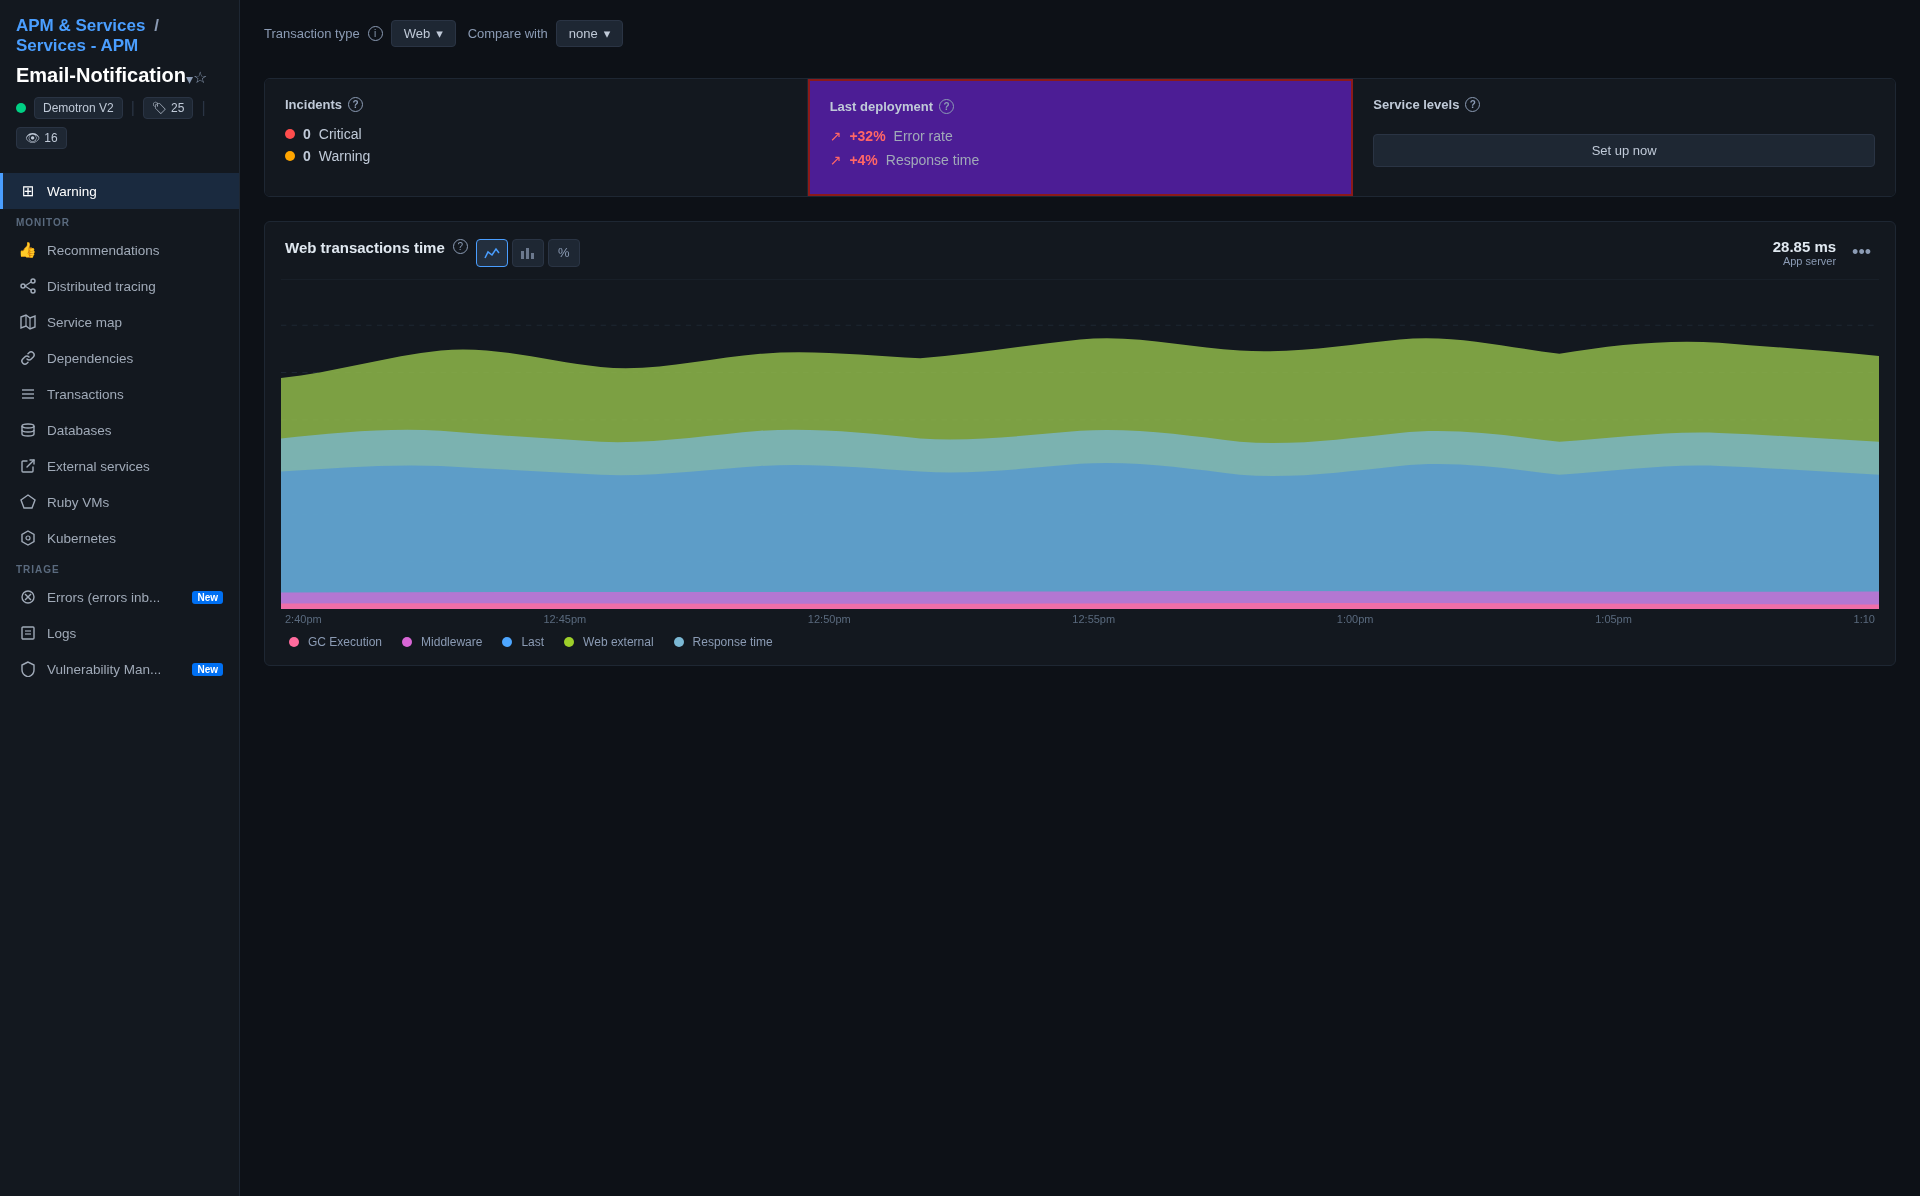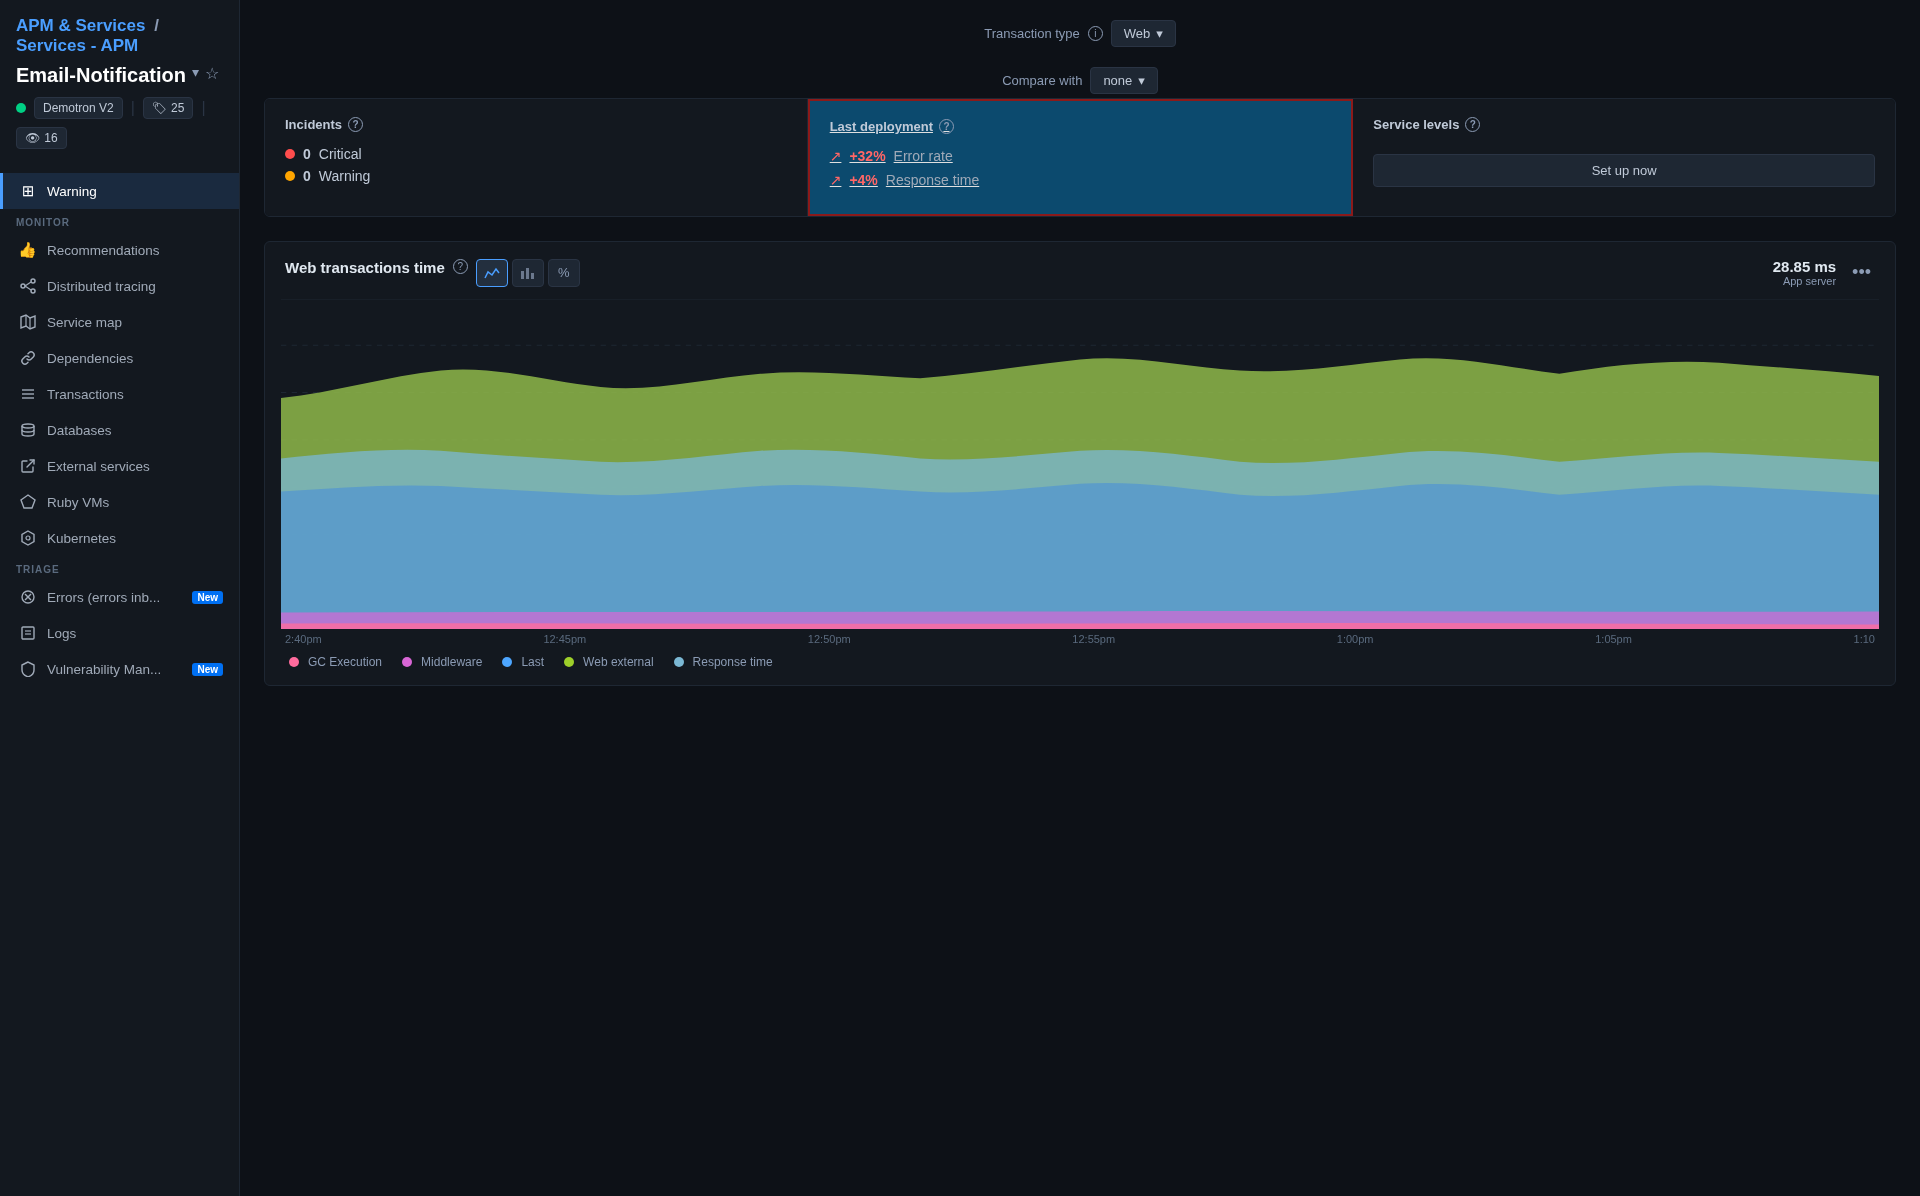--- a/index.html
+++ b/index.html
@@ -37,22 +37,22 @@
 
     .breadcrumb a {
       color: #4a9eff;
       text-decoration: none;
     }
 
     .breadcrumb-sep { color: #8b9bb4; margin: 0 4px; }
 
     .service-title-row {
       display: flex;
-      align-items: flex-start;
-      gap: 6px;
+      align-items: flex-end;
+      gap: 0;
       margin-bottom: 10px;
     }
 
     .service-title {
       font-size: 20px;
       font-weight: 600;
       color: #ffffff;
     }
 
     .chevron-icon { color: #8b9bb4; font-size: 14px; }
@@ -144,23 +144,22 @@
     }
 
     .main-inner {
       padding: 20px 24px;
     }
 
     
     .toolbar-row {
       display: flex;
       align-items: center;
-      gap: 20px;
-      margin-bottom: 4px;
-      flex-direction: column;
+      gap: 12px;
+      margin-bottom: 31px;
     }
 
     .toolbar-group {
       display: flex;
       align-items: center;
       gap: 8px;
     }
 
     .toolbar-label {
       color: #8b9bb4;
@@ -206,23 +205,22 @@
     .card {
       flex: 1;
       padding: 18px 20px;
       background: #13181f;
       border-right: 1px solid #1e2733;
     }
 
     .card:last-child { border-right: none; }
 
     .card-highlighted {
-      background: #0c4a6e;
+      background: #4c1d95;
       border: 2px solid #8b1a1a !important;
-      text-decoration: underline;
     }
 
     .card-dashed {
       background: #13181f;
       border-right: 1px dashed #2a3444;
     }
 
     .card-title {
       display: flex;
       align-items: center;

